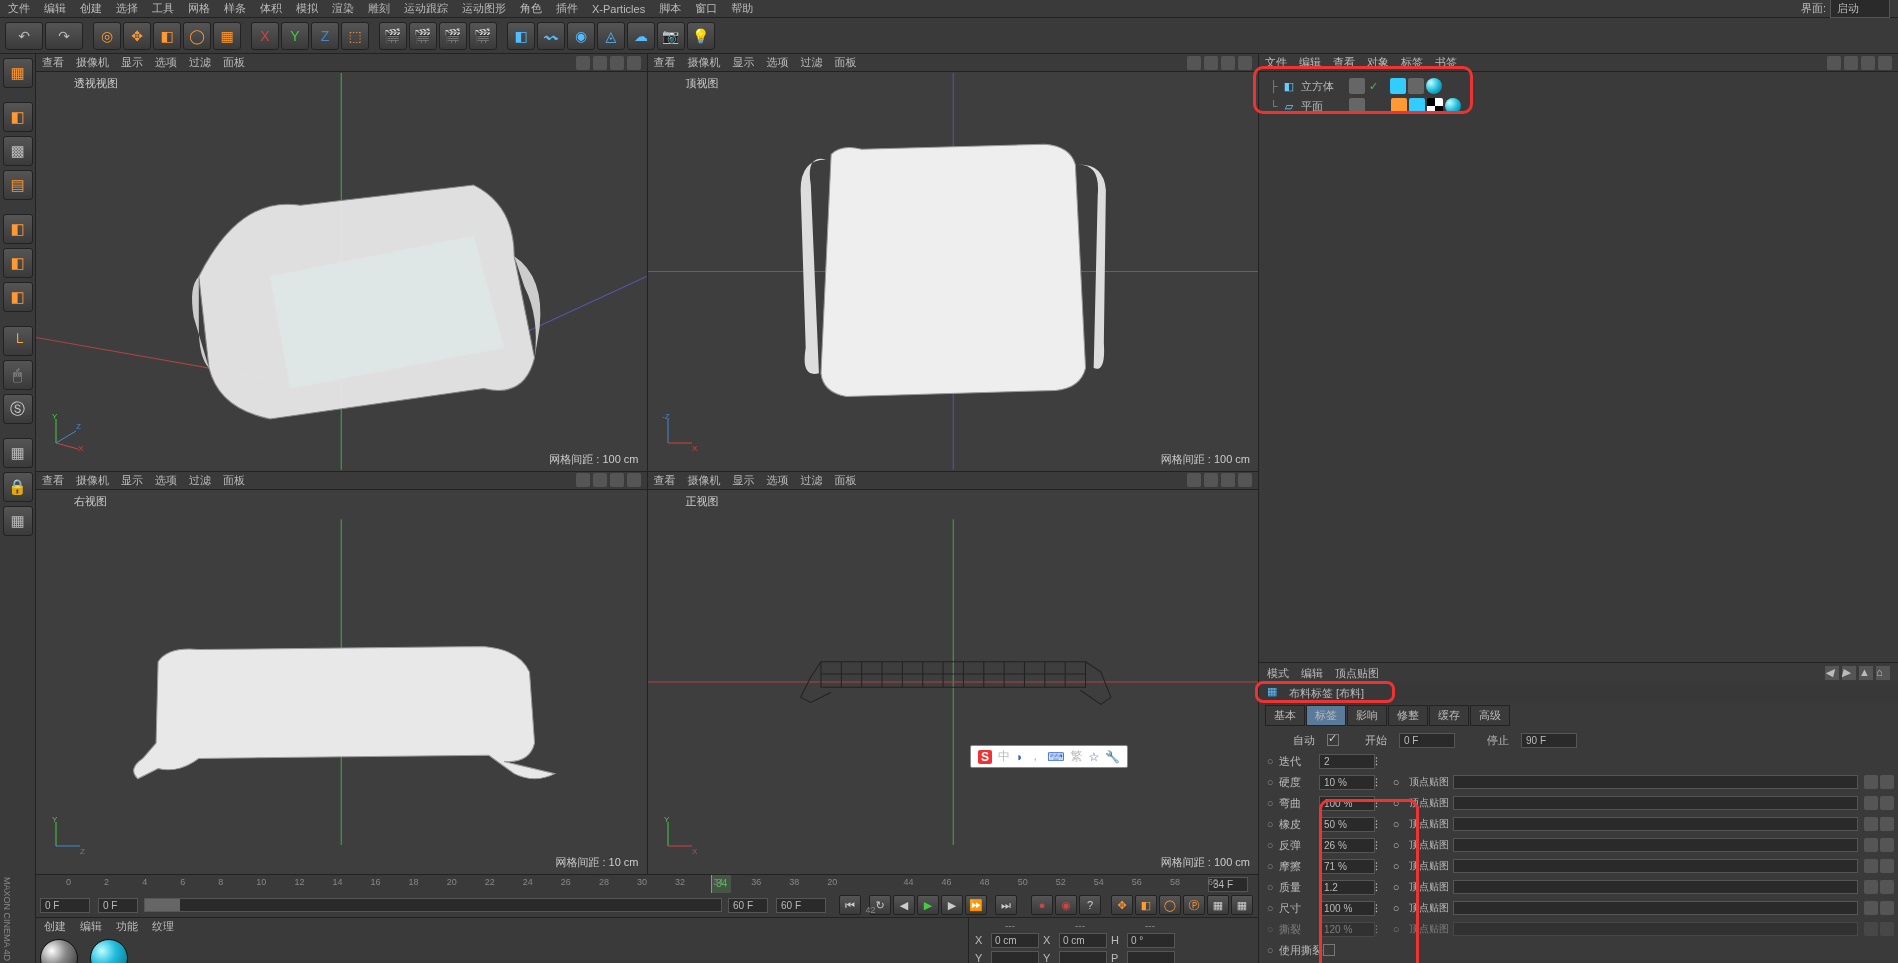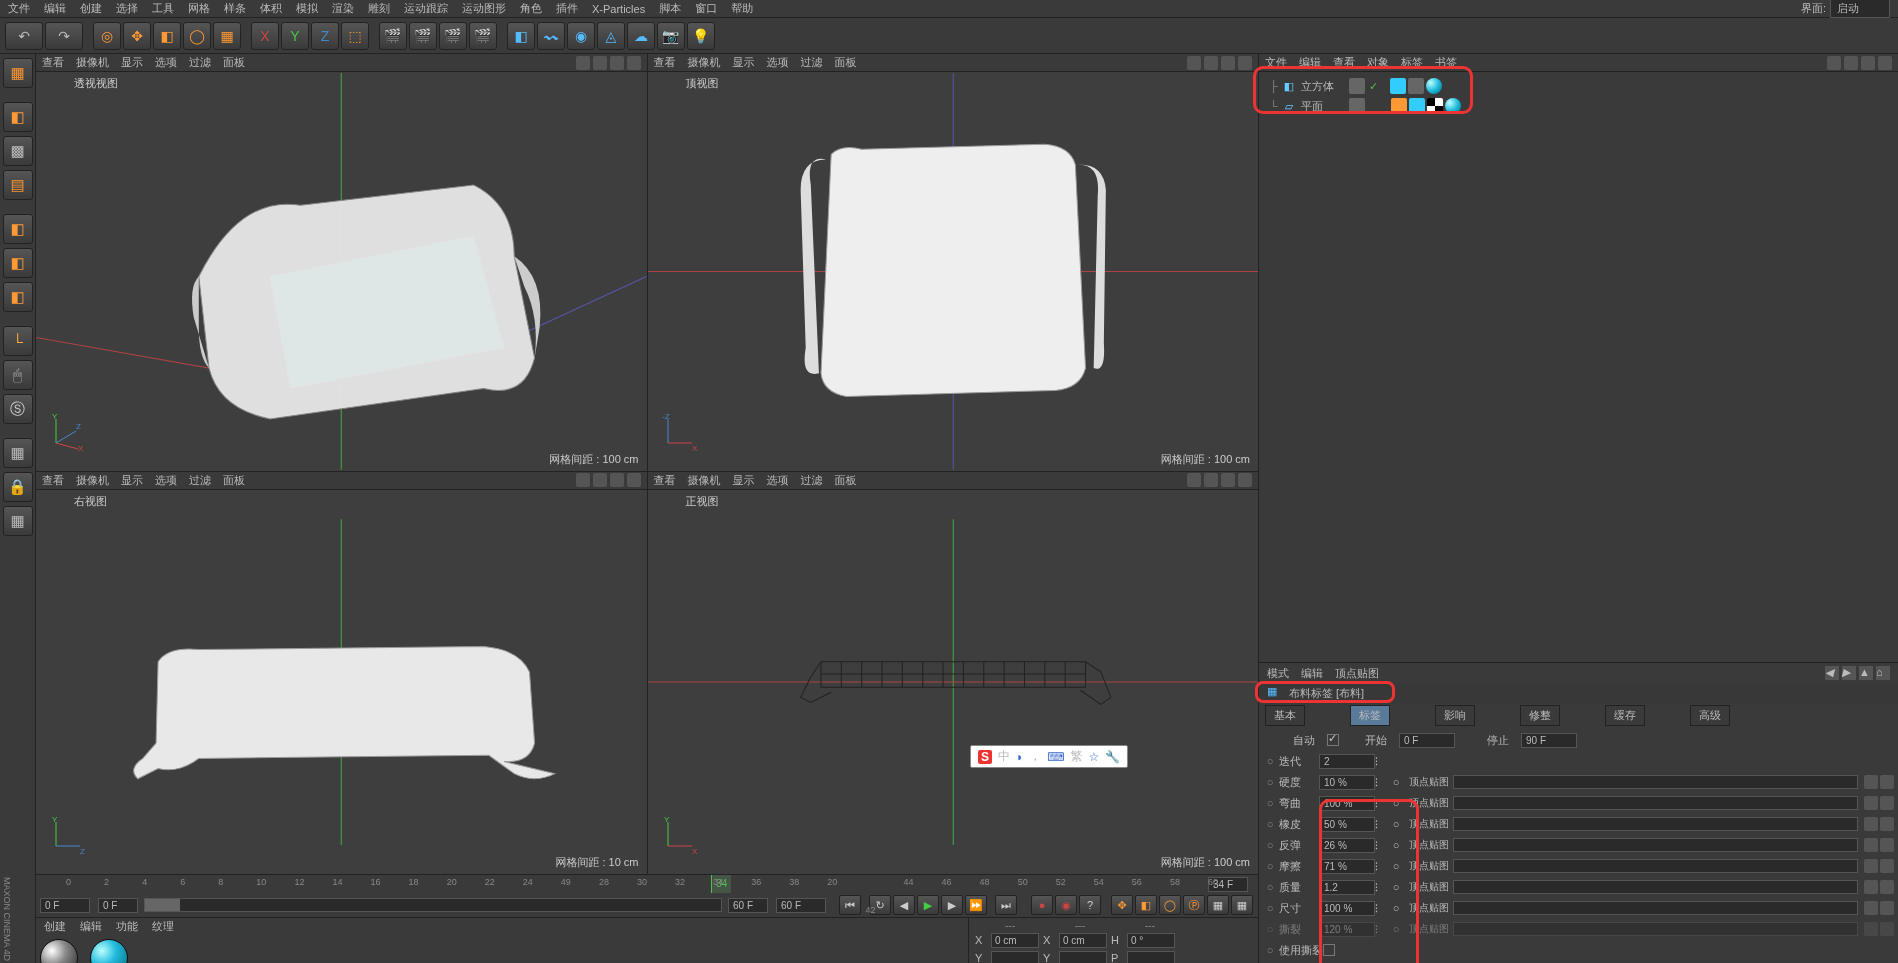--- a/index.html
+++ b/index.html
@@ -90,21 +90,21 @@
 
 .attr-panel { border-top: 1px solid #222; }
 .attr-header { display: flex; align-items: center; padding: 2px 8px; height: 20px; }
 .attr-header span { margin-right: 12px; cursor: pointer; }
 .attr-nav { margin-left: auto; display: flex; }
 .attr-nav i { width: 14px; height: 14px; margin-left: 3px; background: #555; display: inline-block; }
 
 .attr-title { padding: 2px 8px; display: flex; align-items: center; background: #383838; }
 .attr-title .icon { width: 16px; height: 16px; margin-right: 6px; }
 
-.tabs { display: flex; padding: 2px 6px; gap: 44px; }
+.tabs { display: flex; padding: 2px 6px; }
 .tab { padding: 2px 8px; background: #3a3a3a; border: 1px solid #222; margin-right: 1px; cursor: pointer; font-size: 11px; }
 .tab.active { background: #5a7a9a; }
 
 .attr-group-label { padding: 2px 8px; background: #3a3a3a; }
 .attr-rows { padding: 2px 4px; }
 .attr-row { display: flex; align-items: center; height: 20px; margin-bottom: 1px; }
 .attr-bullet { width: 14px; text-align: center; color: #888; }
 .attr-label { min-width: 36px; padding-left: 2px; }
 .attr-field { background: #2a2a2a; border: 1px solid #555; color: #bbb; padding: 1px 4px; width: 56px; font-size: 10px; }
 .attr-spin { width: 12px; height: 16px; display: inline-block; }
@@ -393,21 +393,21 @@
             <span class="tick" style="left: 10%;">6</span>
             <span class="tick" style="left: 13.3333%;">8</span>
             <span class="tick" style="left: 16.6667%;">10</span>
             <span class="tick" style="left: 20%;">12</span>
             <span class="tick" style="left: 23.3333%;">14</span>
             <span class="tick" style="left: 26.6667%;">16</span>
             <span class="tick" style="left: 30%;">18</span>
             <span class="tick" style="left: 33.3333%;">20</span>
             <span class="tick" style="left: 36.6667%;">22</span>
             <span class="tick" style="left: 40%;">24</span>
-            <span class="tick" style="left: 43.3333%;">49</span>
+            <span class="tick" style="left: 43.3333%;">26</span>
             <span class="tick" style="left: 46.6667%;">28</span>
             <span class="tick" style="left: 50%;">30</span>
             <span class="tick" style="left: 53.3333%;">32</span>
             <span class="tick" style="left: 56.6667%;">34</span>
             <span class="tick" style="left: 60%;">36</span>
             <span class="tick" style="left: 63.3333%;">38</span>
             <span class="tick" style="left: 66.6667%;">20</span>
             <span class="tick" style="left: 70%; margin-top: 28px;">42</span>
             <span class="tick" style="left: 73.3333%;">44</span>
             <span class="tick" style="left: 76.6667%;">46</span>

